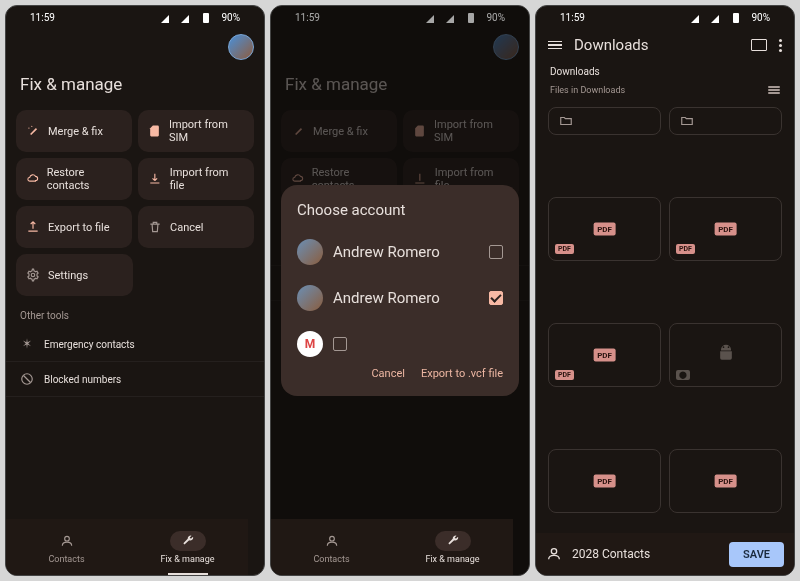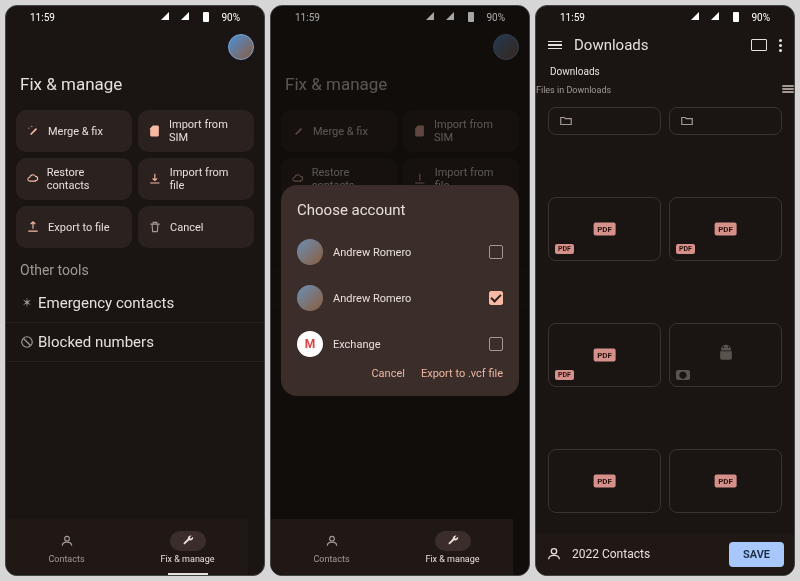--- a/index.html
+++ b/index.html
@@ -11,64 +11,64 @@
   --muted:#a49893;
   --accent:#f7b9a4;
   --accent2:#ecb6a2;
   --blue:#a8c7fa;
   --pdf:#d6908a;
 }
 *{box-sizing:border-box;font-family:Roboto,Arial,sans-serif}
 body{margin:0;background:#d6d6d6;width:800px;height:581px;overflow:hidden;display:flex;gap:5px;padding:5px}
 .phone{flex:1;background:var(--bg);border-radius:12px;overflow:hidden;position:relative;display:flex;flex-direction:column;border:1px solid #444}
 .status{height:22px;display:flex;align-items:center;justify-content:space-between;padding:0 24px;color:#fff;font-size:10px}
-.status-right{display:flex;align-items:flex-start;gap:12px}
+.status-right{display:flex;align-items:flex-end;gap:12px}
 .sig{display:inline-block;width:0;height:0;border-style:solid;border-width:0 0 8px 8px;border-color:transparent transparent #fff transparent}
 .batt{display:inline-block;width:6px;height:10px;background:#fff;border-radius:1px;margin-left:2px}
 
 .header-row{display:flex;align-items:center;justify-content:flex-end;padding:6px 10px 0}
 .avatar{width:26px;height:26px;border-radius:50%;background:linear-gradient(135deg,#4a90d9,#8e5c3e);border:1.5px solid #7aa6d6}
 h1.title{color:var(--text);font-size:17px;font-weight:400;margin:14px 0 16px 14px}
 .tile-grid{display:grid;grid-template-columns:1fr 1fr;gap:6px;padding:0 10px}
 .tile{background:var(--surface);border-radius:10px;height:42px;display:flex;align-items:center;gap:8px;padding:8px 10px;color:var(--text);font-size:11px}
 .tile.full{grid-column:1/3;max-width:49%}
 .icon{width:14px;height:14px;display:inline-flex;align-items:center;justify-content:center;color:var(--accent)}
 .icon svg{width:100%;height:100%}
 .muted-icon{color:var(--muted)}
 .muted-icon svg{color:var(--muted)}
 
-.section-label{color:var(--muted);font-size:14px;margin:14px 0 6px 14px}
-.row-item{display:flex;align-items:center;gap:4px;padding:10px 14px;color:var(--text);font-size:15px;border-bottom:1px solid rgba(255,255,255,0.05)}
+.section-label{color:var(--muted);font-size:10px;margin:14px 0 6px 14px}
+.row-item{display:flex;align-items:center;gap:10px;padding:10px 14px;color:var(--text);font-size:10px;border-bottom:1px solid rgba(255,255,255,0.05)}
 
 .bottom-nav{position:absolute;bottom:0;left:0;right:16px;height:56px;background:#201814;display:flex}
 .nav-item{flex:1;display:flex;flex-direction:column;align-items:center;justify-content:center;gap:3px;color:var(--muted);font-size:9px}
 .nav-item.active{color:var(--text)}
 .nav-pill{width:36px;height:20px;border-radius:10px;display:flex;align-items:center;justify-content:center;background:transparent}
 .nav-item.active .nav-pill{background:var(--surface2)}
 .nav-underline{position:absolute;bottom:0;height:2px;background:var(--text);width:40px}
 
 
 .overlay{position:absolute;inset:0;background:rgba(0,0,0,0.35);display:flex;align-items:center;justify-content:flex-start;padding:15px 10px}
 .dialog{width:100%;background:var(--surface2);border-radius:16px;padding:16px}
 .dialog-title{color:var(--text);font-size:15px;margin:0 0 10px 0;font-weight:400}
 .acct{display:flex;align-items:center;gap:10px;padding:10px 0}
 .acct-av{width:26px;height:26px;border-radius:50%;background:linear-gradient(135deg,#6b8fb5,#8a5d3e)}
 .acct-av.ex{background:#fff;display:flex;align-items:center;justify-content:center;font-size:12px;color:#d44;font-weight:700}
-.acct-name{flex:1;color:var(--text);font-size:11px}
+.acct-name{flex:1;color:var(--text);font-size:15px}
 .chk{width:14px;height:14px;border:1.5px solid var(--muted);border-radius:2px}
 .chk.on{background:var(--accent);border-color:var(--accent);position:relative}
 .chk.on::after{content:"";position:absolute;left:3px;top:0px;width:4px;height:8px;border:solid #2b211e;border-width:0 2px 2px 0;transform:rotate(45deg)}
 .dialog-actions{display:flex;justify-content:flex-end;gap:16px;}
 .dialog-actions span{color:var(--accent2);font-size:11px}
 
 
 .dl-header{display:flex;align-items:center;gap:12px;padding:8px 12px;color:var(--text)}
 .dl-header .t{font-size:15px;flex:1}
 .crumb{font-size:10px;color:var(--text);padding:4px 14px}
-.subhead{display:flex;justify-content:space-between;padding:4px 0;color:var(--muted);font-size:9px}
+.subhead{display:flex;align-items:center;justify-content:space-between;padding:4px 14px;color:var(--muted);font-size:9px}
 .file-grid{display:grid;grid-template-columns:1fr 1fr;gap:8px;padding:8px 12px;flex:1;overflow:hidden}
 .filecard{border:1px solid #3a3330;border-radius:8px;position:relative;height:64px}
 .filecard.small{height:28px;display:flex;align-items:center;padding-left:10px}
 .pdf-badge{position:absolute;bottom:6px;left:6px;background:var(--pdf);color:#2b1410;font-size:7px;font-weight:700;padding:1px 3px;border-radius:2px}
 .pdf-center{position:absolute;top:50%;left:50%;transform:translate(-50%,-50%);background:var(--pdf);color:#2b1410;font-size:8px;font-weight:700;padding:2px 4px;border-radius:2px}
 .droid-center{position:absolute;top:50%;left:50%;transform:translate(-50%,-50%);color:#5a524d}
 .folder-ico{color:var(--muted)}
 .save-bar{position:absolute;bottom:0;left:0;right:0;height:42px;background:#201814;display:flex;align-items:center;padding:0 10px;gap:10px}
 .save-bar .fn{flex:1;color:var(--text);font-size:12px}
 .save-btn{background:var(--blue);color:#1a2a3e;font-size:11px;font-weight:600;padding:6px 14px;border-radius:4px}
@@ -143,20 +143,29 @@
       <span>Export to file</span>
     </div>
     <div class="tile">
       <span class="icon muted-icon">
           <svg viewBox="0 0 24 24" fill="none" stroke="currentColor" stroke-width="2">
             <path d="M4 7h16M9 7V4h6v3M7 7l1 13h8l1-13"></path>
           </svg>
         </span>
       <span>Cancel</span>
     </div>
+    <div class="tile full">
+      <span class="icon muted-icon">
+          <svg viewBox="0 0 24 24" fill="none" stroke="currentColor" stroke-width="2">
+            <circle cx="12" cy="12" r="3"></circle>
+            <path d="M19 12a7 7 0 00-.2-1.6l2-1.5-2-3.4-2.3 1a7 7 0 00-2.8-1.6L13 2h-2l-.7 2.9a7 7 0 00-2.8 1.6l-2.3-1-2 3.4 2 1.5A7 7 0 005 12c0 .5.1 1 .2 1.6l-2 1.5 2 3.4 2.3-1a7 7 0 002.8 1.6L11 22h2l.7-2.9a7 7 0 002.8-1.6l2.3 1 2-3.4-2-1.5c.1-.5.2-1 .2-1.6z"></path>
+          </svg>
+        </span>
+      <span>Settings</span>
+    </div>
   </div>
 
   <div class="section-label">Other tools</div>
   <div class="row-item">
     <span class="icon muted-icon">
         <svg viewBox="0 0 24 24" fill="currentColor">
           <path d="M12 2l1 7 6-3-5 5 5 5-6-3-1 7-1-7-6 3 5-5-5-5 6 3z"></path>
         </svg>
       </span>
     <span>Emergency contacts</span>
@@ -268,21 +277,20 @@
         <div class="acct-name">Andrew Romero</div>
         <div class="chk"></div>
       </div>
       <div class="acct">
         <div class="acct-av"></div>
         <div class="acct-name">Andrew Romero</div>
         <div class="chk on"></div>
       </div>
       <div class="acct">
         <div class="acct-av ex">M</div>
-        <div class="acct-name">Exchange</div>
         <div class="chk"></div>
       </div>
       <div class="dialog-actions">
         <span>Cancel</span>
         <span>Export to .vcf file</span>
       </div>
     </div>
   </div>
 
   <div class="bottom-nav">
@@ -377,16 +385,16 @@
     <div class="filecard">
         <span class="pdf-center">PDF</span>
       </div>
   </div>
 
   <div class="save-bar">
     <svg width="16" height="16" viewBox="0 0 24 24" fill="none" stroke="#e7dfdb" stroke-width="2">
         <circle cx="12" cy="8" r="4"></circle>
         <path d="M4 20c0-4 4-6 8-6s8 2 8 6"></path>
       </svg>
-    <span class="fn">2022 Contacts</span>
+    <span class="fn">2028 Contacts</span>
     <span class="save-btn">SAVE</span>
   </div>
 </div>
 
 </body></html>

